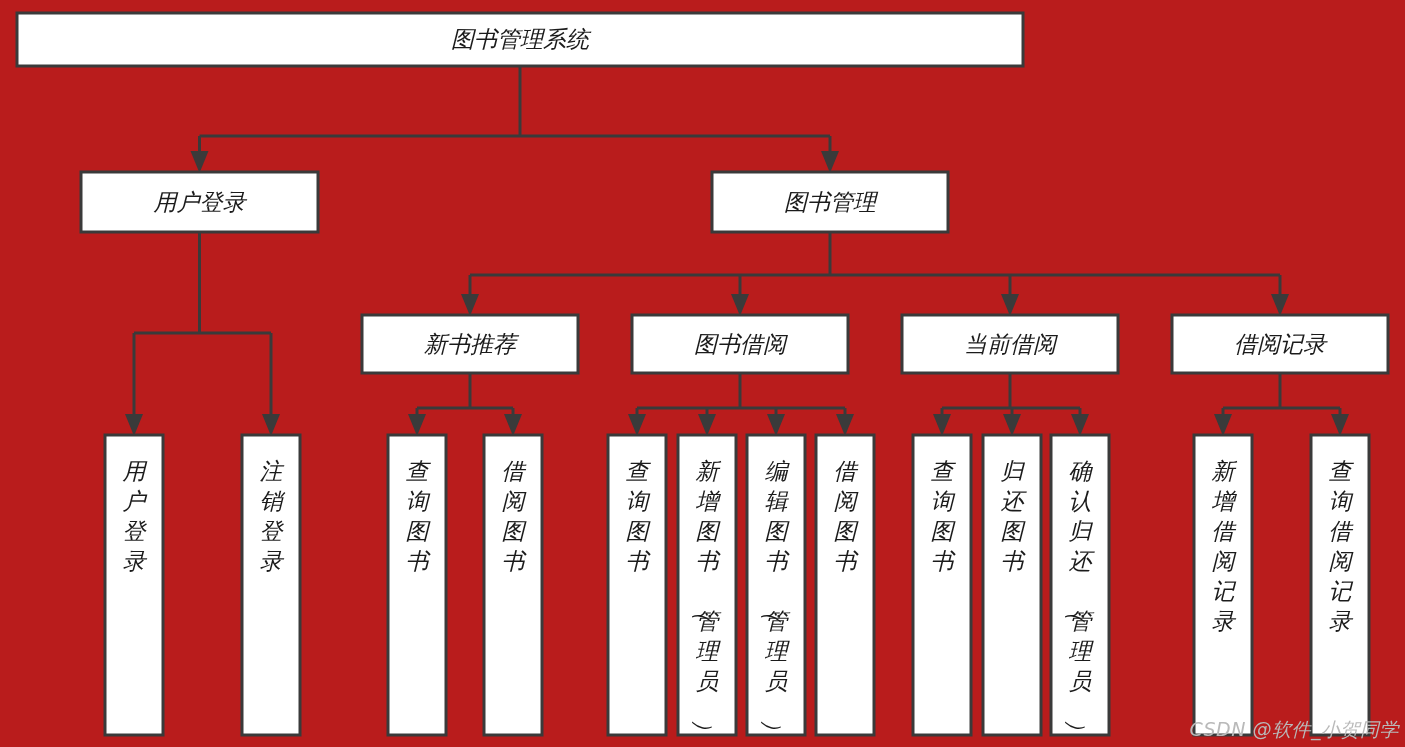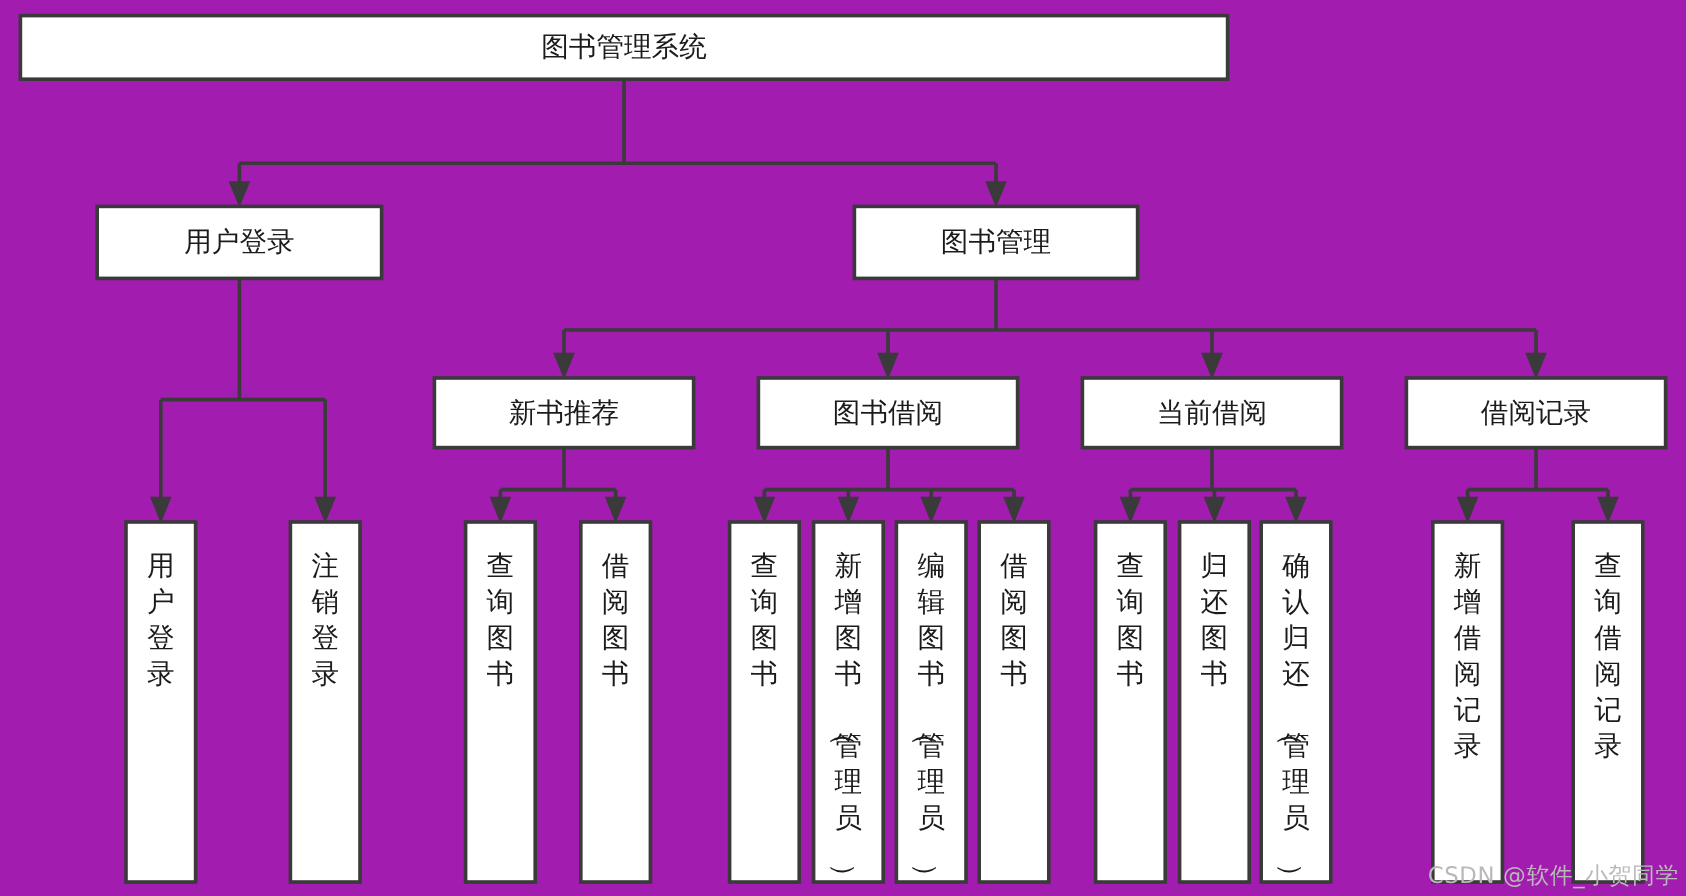--- a/index.html
+++ b/index.html
@@ -11,21 +11,22 @@
   body {
     width: 1405px;
     height: 747px;
     overflow: hidden;
     font-family: "DejaVu Sans", "Liberation Sans", sans-serif;
   }
   #diagram-root {
     position: relative;
     width: 1405px;
     height: 747px;
-    background: #a21caf;
+    background: #b91c1c;
+    font-style: italic;
   }
   svg#tree-svg {
     position: absolute;
     top: 0;
     left: 0;
     width: 1405px;
     height: 747px;
     display: block;
   }
   .node-box {

